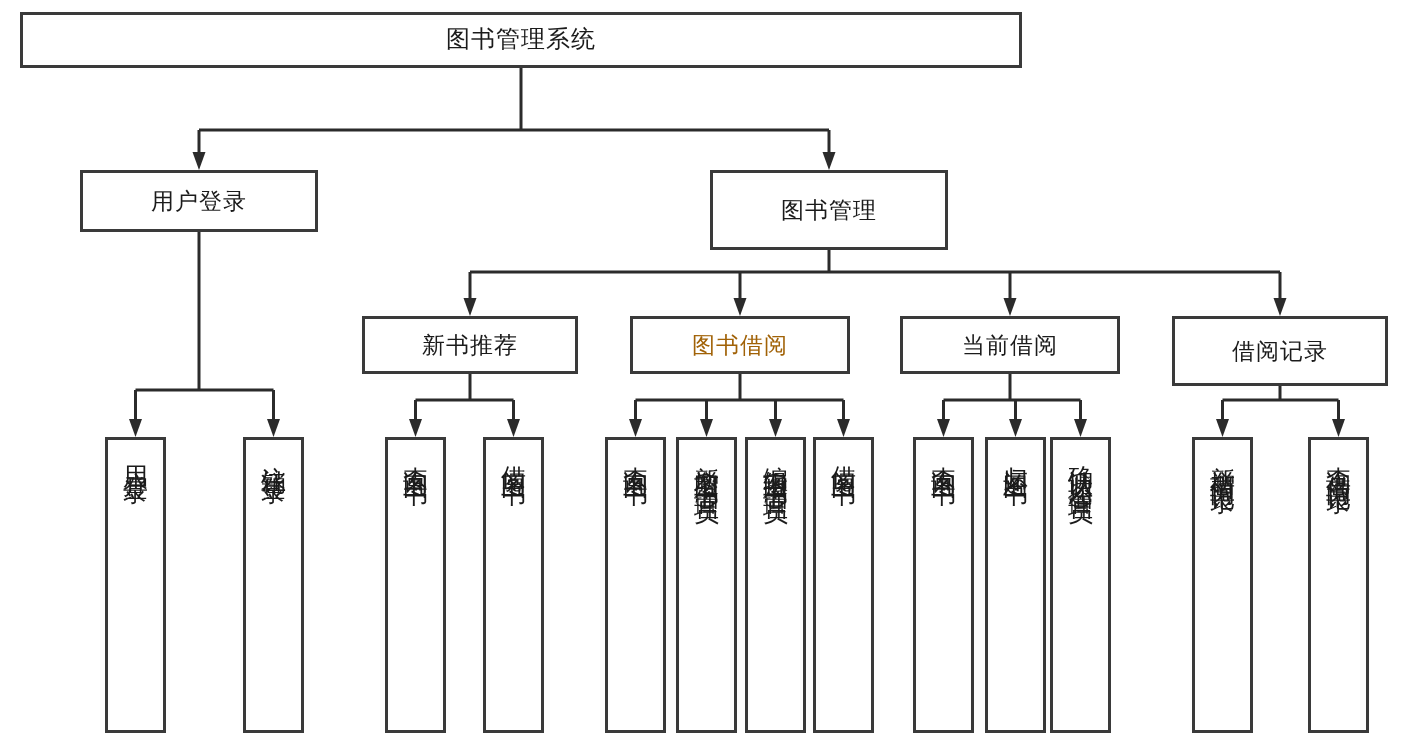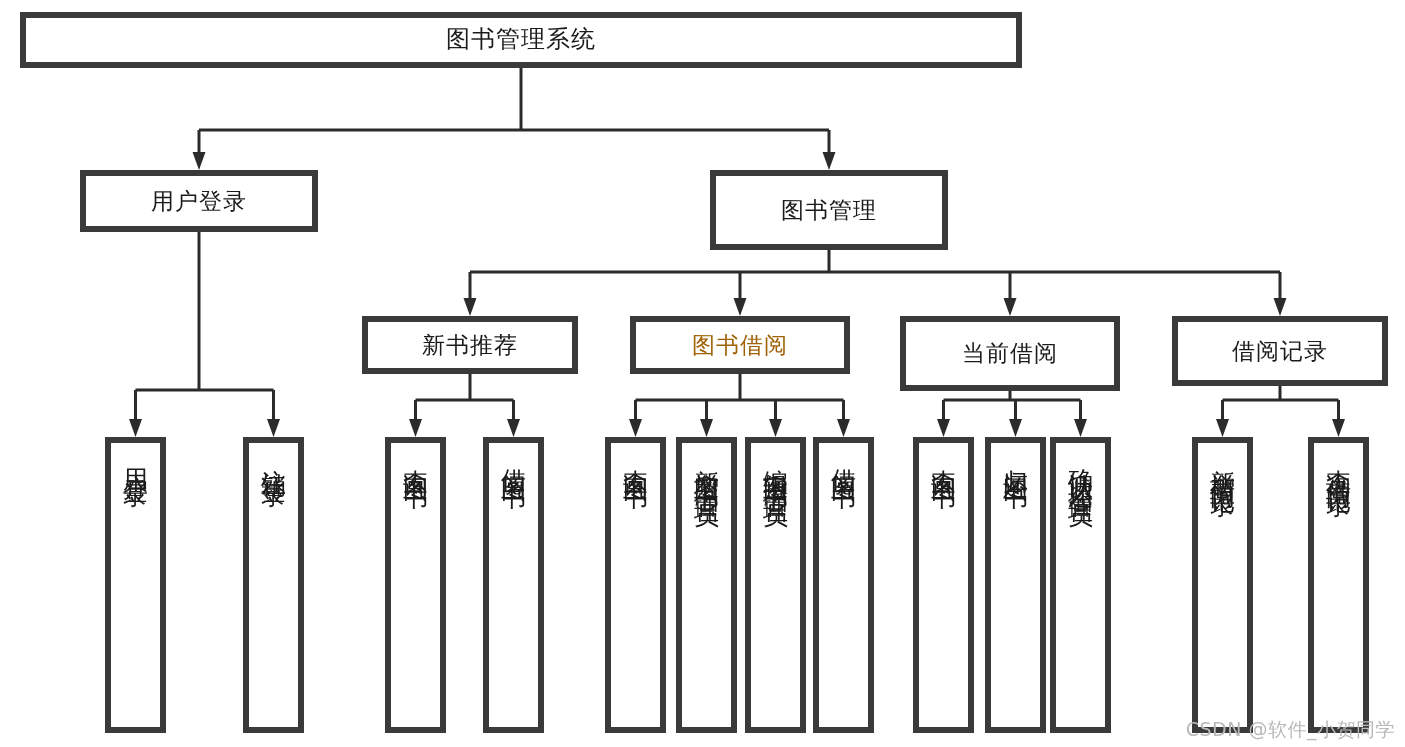--- a/index.html
+++ b/index.html
@@ -22,21 +22,21 @@
     left: 0;
     top: 0;
     width: 1405px;
     height: 747px;
     pointer-events: none;
   }
   .node {
     position: absolute;
     box-sizing: border-box;
     background: #ffffff;
-    border: 6px solid #701a75;
+    border: 3px solid #701a75;
     display: flex;
     align-items: center;
     justify-content: center;
     z-index: 2;
   }
   .node .label {
     color: #1b1b1b;
     line-height: 1.15;
     text-align: center;
     white-space: nowrap;
@@ -142,21 +142,21 @@
       </div>
       <div class="node h" style="left: 710px; top: 170px; width: 238px; height: 80px; border-color: rgb(58, 58, 58); background: rgb(255, 255, 255);">
         <span class="label" style="color: rgb(27, 27, 27);">图书管理</span>
       </div>
       <div class="node h" style="left: 362px; top: 316px; width: 216px; height: 58px; border-color: rgb(58, 58, 58); background: rgb(255, 255, 255);">
         <span class="label" style="color: rgb(27, 27, 27);">新书推荐</span>
       </div>
       <div class="node h" style="left: 630px; top: 316px; width: 220px; height: 58px; border-color: rgb(58, 58, 58); background: rgb(255, 255, 255);">
         <span class="label" style="color: #a16207;">图书借阅</span>
       </div>
-      <div class="node h" style="left: 900px; top: 316px; width: 220px; height: 75px; border-color: rgb(58, 58, 58); background: rgb(255, 255, 255);">
+      <div class="node h" style="left: 900px; top: 316px; width: 220px; height: 58px; border-color: rgb(58, 58, 58); background: rgb(255, 255, 255);">
         <span class="label" style="color: rgb(27, 27, 27);">当前借阅</span>
       </div>
       <div class="node h" style="left: 1172px; top: 316px; width: 216px; height: 70px; border-color: rgb(58, 58, 58); background: rgb(255, 255, 255);">
         <span class="label" style="color: rgb(27, 27, 27);">借阅记录</span>
       </div>
       <div class="node v" style="left: 105px; top: 437px; width: 61px; height: 296px; border-color: rgb(58, 58, 58); background: rgb(255, 255, 255);">
         <span class="label" style="color: rgb(27, 27, 27);">用户登录</span>
       </div>
       <div class="node v" style="left: 243px; top: 437px; width: 61px; height: 296px; border-color: rgb(58, 58, 58); background: rgb(255, 255, 255);">
         <span class="label" style="color: rgb(27, 27, 27);">注销登录</span>
@@ -188,14 +188,13 @@
       <div class="node v" style="left: 1050px; top: 437px; width: 61px; height: 296px; border-color: rgb(58, 58, 58); background: rgb(255, 255, 255);">
         <span class="label" style="color: rgb(27, 27, 27);">确认归还（管理员）</span>
       </div>
       <div class="node v" style="left: 1192px; top: 437px; width: 61px; height: 296px; border-color: rgb(58, 58, 58); background: rgb(255, 255, 255);">
         <span class="label" style="color: rgb(27, 27, 27);">新增借阅记录</span>
       </div>
       <div class="node v" style="left: 1308px; top: 437px; width: 61px; height: 296px; border-color: rgb(58, 58, 58); background: rgb(255, 255, 255);">
         <span class="label" style="color: rgb(27, 27, 27);">查询借阅记录</span>
       </div>
     </div>
-  <div class="watermark">CSDN @软件_小贺同学</div>
 </div>
 
 </body></html>

